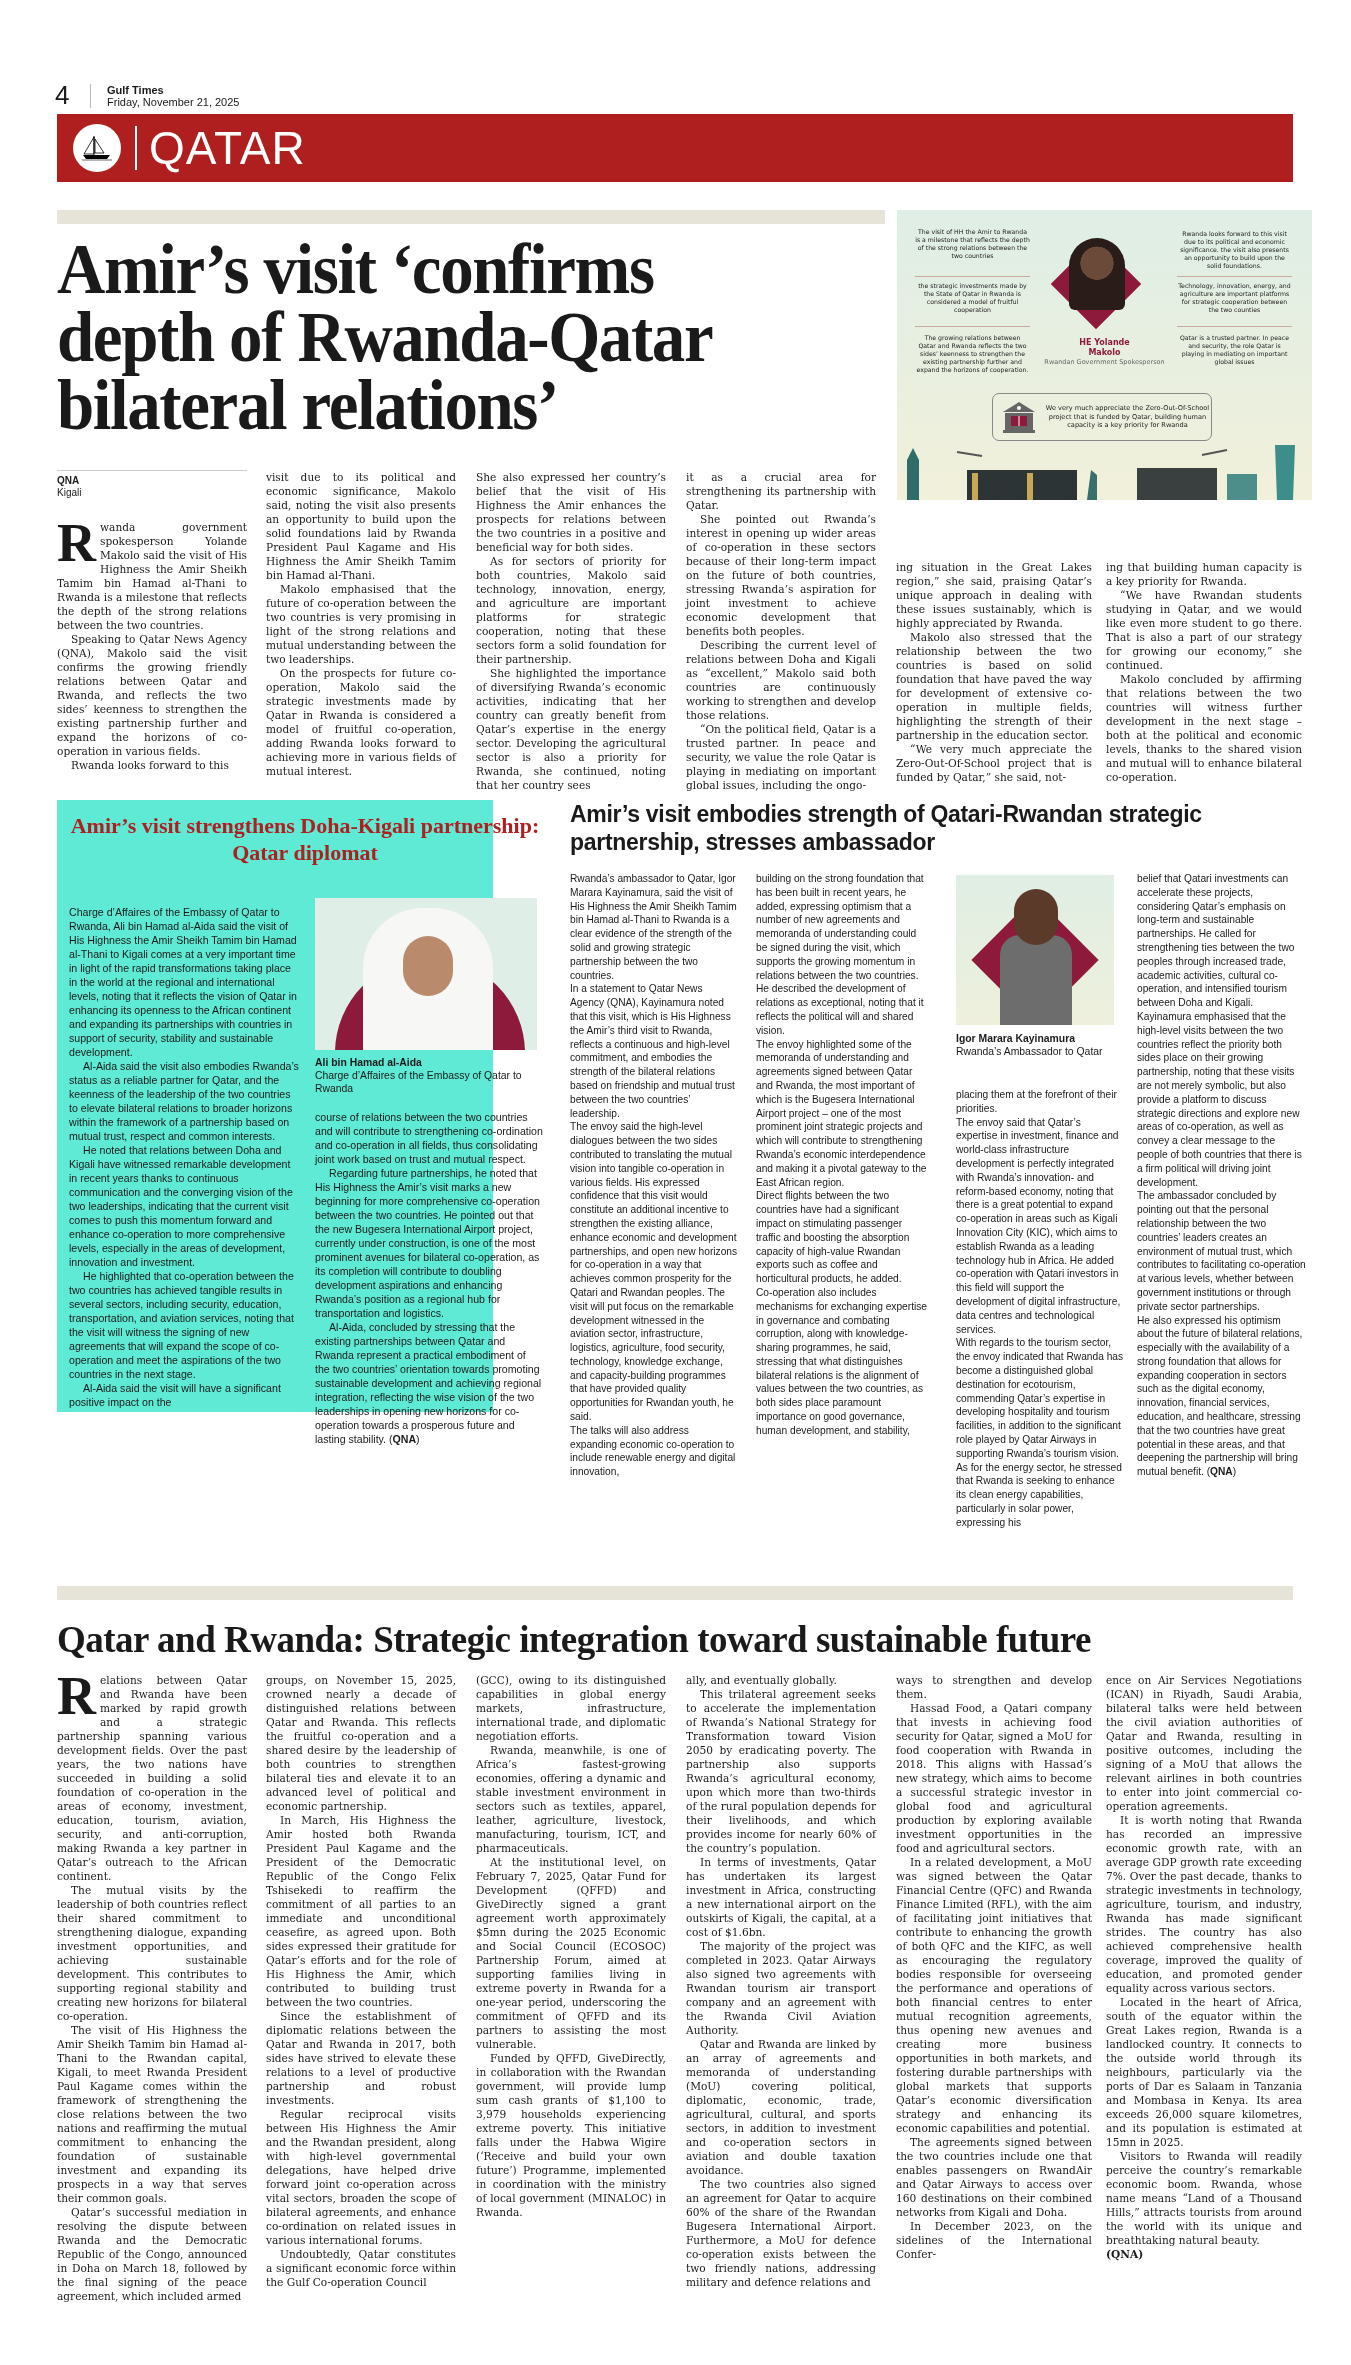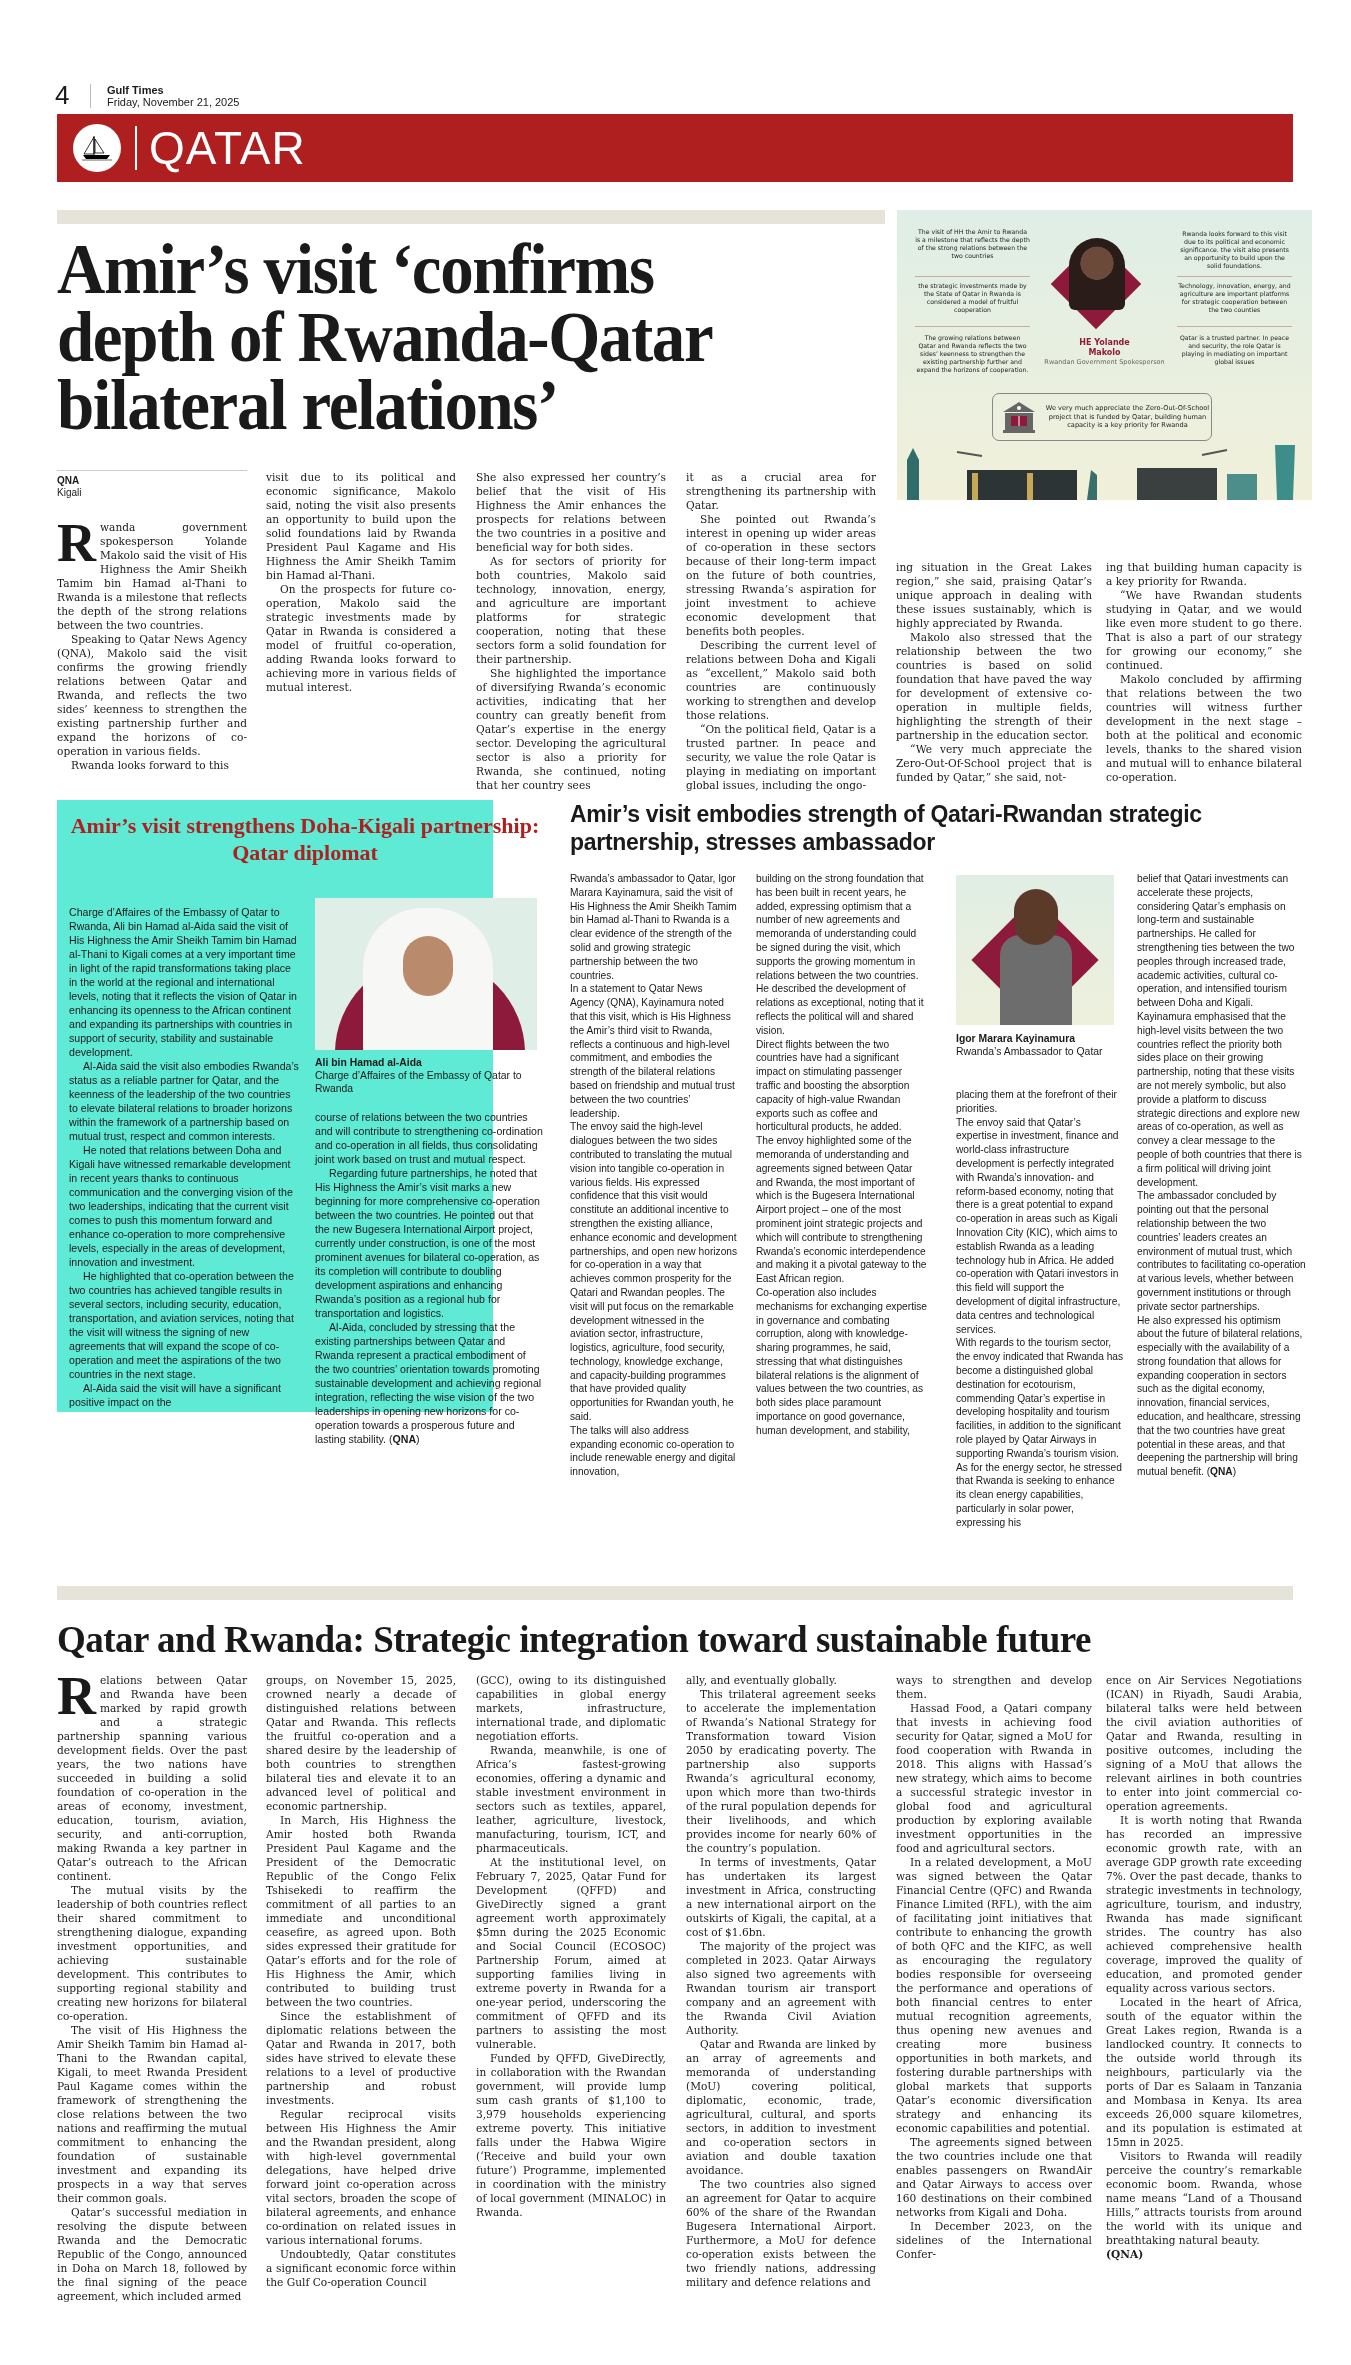--- a/index.html
+++ b/index.html
@@ -71,20 +71,21 @@
   <span>Kigali</span>
 </div>
 
 <div class="abs col" style="left:57px;top:520px;width:190px">
   <p class="first"><span class="dropcap">R</span><span>wanda government spokesperson Yolande Makolo said the visit of His Highness the Amir Sheikh Tamim bin Hamad al-Thani to Rwanda is a milestone that reflects the depth of the strong relations between the two countries.</span></p>
   <p>Speaking to Qatar News Agency (QNA), Makolo said the visit confirms the growing friendly relations between Qatar and Rwanda, and reflects the two sides’ keenness to strengthen the existing partnership further and expand the horizons of co-operation in various fields.</p>
   <p>Rwanda looks forward to this</p>
 </div>
 <div class="abs col" style="left:266px;top:470px;width:190px">
   <p class="first">visit due to its political and economic significance, Makolo said, noting the visit also presents an opportunity to build upon the solid foundations laid by Rwanda President Paul Kagame and His Highness the Amir Sheikh Tamim bin Hamad al-Thani.</p>
+  <p>Makolo emphasised that the future of co-operation between the two countries is very promising in light of the strong relations and mutual understanding between the two leaderships.</p>
   <p>On the prospects for future co-operation, Makolo said the strategic investments made by Qatar in Rwanda is considered a model of fruitful co-operation, adding Rwanda looks forward to achieving more in various fields of mutual interest.</p>
 </div>
 <div class="abs col" style="left:476px;top:470px;width:190px">
   <p class="first">She also expressed her country’s belief that the visit of His Highness the Amir enhances the prospects for relations between the two countries in a positive and beneficial way for both sides.</p>
   <p>As for sectors of priority for both countries, Makolo said technology, innovation, energy, and agriculture are important platforms for strategic cooperation, noting that these sectors form a solid foundation for their partnership.</p>
   <p>She highlighted the importance of diversifying Rwanda’s economic activities, indicating that her country can greatly benefit from Qatar’s expertise in the energy sector. Developing the agricultural sector is also a priority for Rwanda, she continued, noting that her country sees</p>
 </div>
 <div class="abs col" style="left:686px;top:470px;width:190px">
   <p class="first">it as a crucial area for strengthening its partnership with Qatar.</p>
   <p>She pointed out Rwanda’s interest in opening up wider areas of co-operation in these sectors because of their long-term impact on the future of both countries, stressing Rwanda’s aspiration for joint investment to achieve economic development that benefits both peoples.</p>
@@ -172,22 +173,22 @@
 <h2 class="abs h2">Amir’s visit embodies strength of Qatari-Rwandan strategic partnership, stresses ambassador</h2>
 <div class="abs sans" style="left:570px;top:872px;width:168px;font-size:10.2px;line-height:13.8px">
   <p>Rwanda’s ambassador to Qatar, Igor Marara Kayinamura, said the visit of His Highness the Amir Sheikh Tamim bin Hamad al-Thani to Rwanda is a clear evidence of the strength of the solid and growing strategic partnership between the two countries.</p>
   <p>In a statement to Qatar News Agency (QNA), Kayinamura noted that this visit, which is His Highness the Amir’s third visit to Rwanda, reflects a continuous and high-level commitment, and embodies the strength of the bilateral relations based on friendship and mutual trust between the two countries’ leadership.</p>
   <p>The envoy said the high-level dialogues between the two sides contributed to translating the mutual vision into tangible co-operation in various fields. His expressed confidence that this visit would constitute an additional incentive to strengthen the existing alliance, enhance economic and development partnerships, and open new horizons for co-operation in a way that achieves common prosperity for the Qatari and Rwandan peoples. The visit will put focus on the remarkable development witnessed in the aviation sector, infrastructure, logistics, agriculture, food security, technology, knowledge exchange, and capacity-building programmes that have provided quality opportunities for Rwandan youth, he said.</p>
   <p>The talks will also address expanding economic co-operation to include renewable energy and digital innovation,</p>
 </div>
 <div class="abs sans" style="left:756px;top:872px;width:172px;font-size:10.2px;line-height:13.8px">
   <p>building on the strong foundation that has been built in recent years, he added, expressing optimism that a number of new agreements and memoranda of understanding could be signed during the visit, which supports the growing momentum in relations between the two countries.</p>
   <p>He described the development of relations as exceptional, noting that it reflects the political will and shared vision.</p>
+  <p>The envoy highlighted some of the memoranda of understanding and agreements signed between Qatar and Rwanda, the most important of which is the Bugesera International Airport project – one of the most prominent joint strategic projects and which will contribute to strengthening Rwanda’s economic interdependence and making it a pivotal gateway to the East African region.</p>
   <p>Direct flights between the two countries have had a significant impact on stimulating passenger traffic and boosting the absorption capacity of high-value Rwandan exports such as coffee and horticultural products, he added.</p>
-  <p>The envoy highlighted some of the memoranda of understanding and agreements signed between Qatar and Rwanda, the most important of which is the Bugesera International Airport project – one of the most prominent joint strategic projects and which will contribute to strengthening Rwanda’s economic interdependence and making it a pivotal gateway to the East African region.</p>
   <p>Co-operation also includes mechanisms for exchanging expertise in governance and combating corruption, along with knowledge-sharing programmes, he said, stressing that what distinguishes bilateral relations is the alignment of values between the two countries, as both sides place paramount importance on good governance, human development, and stability,</p>
 </div>
 <div class="photo3">
   <div style="position:absolute;left:34px;top:40px;width:90px;height:90px;background:#8e1a3b;transform:rotate(45deg)"></div>
   <div style="position:absolute;left:44px;top:60px;width:72px;height:90px;border-radius:20px 20px 0 0;background:#6d6d6d"></div>
   <div style="position:absolute;left:58px;top:14px;width:44px;height:56px;border-radius:22px;background:#5b3a2a"></div>
 </div>
 <div class="abs caption" style="left:956px;top:1032px;width:160px">
   <b>Igor Marara Kayinamura</b>
   <span>Rwanda’s Ambassador to Qatar</span>

